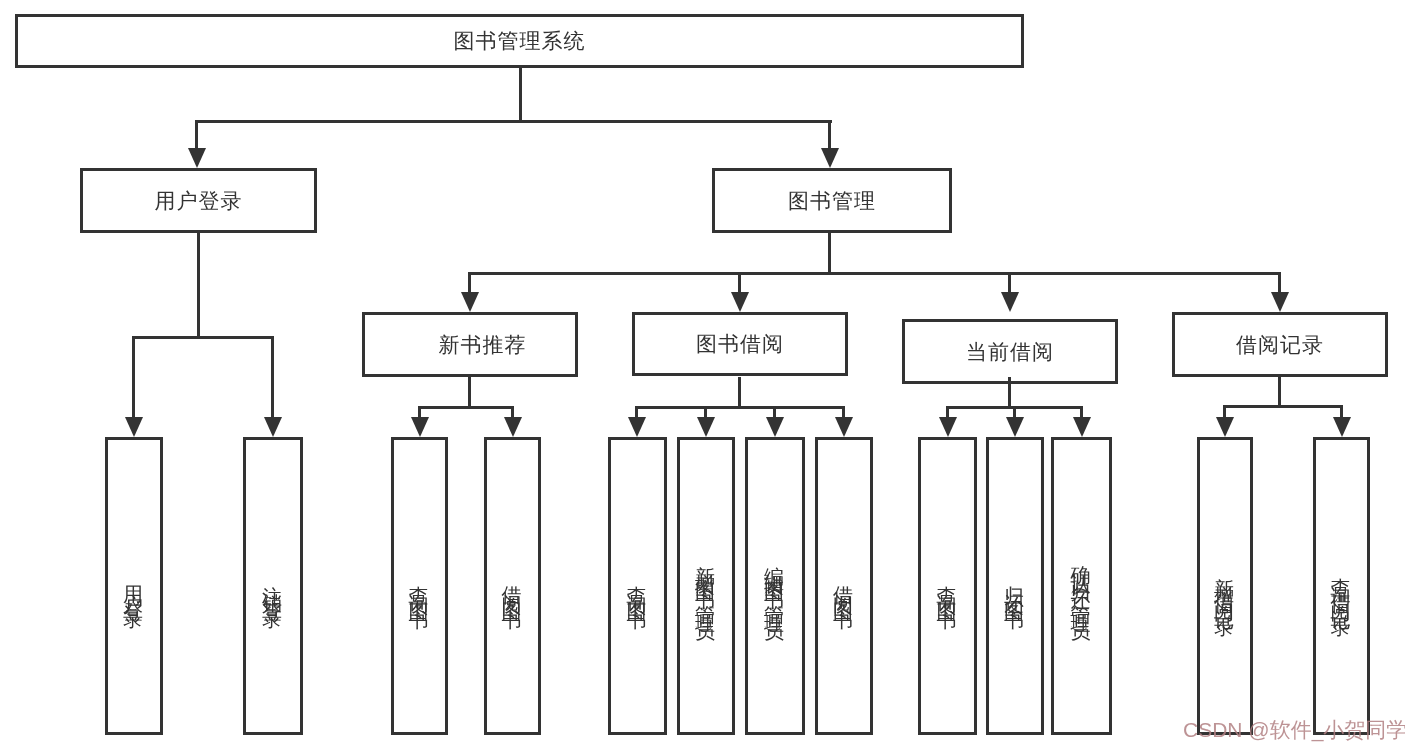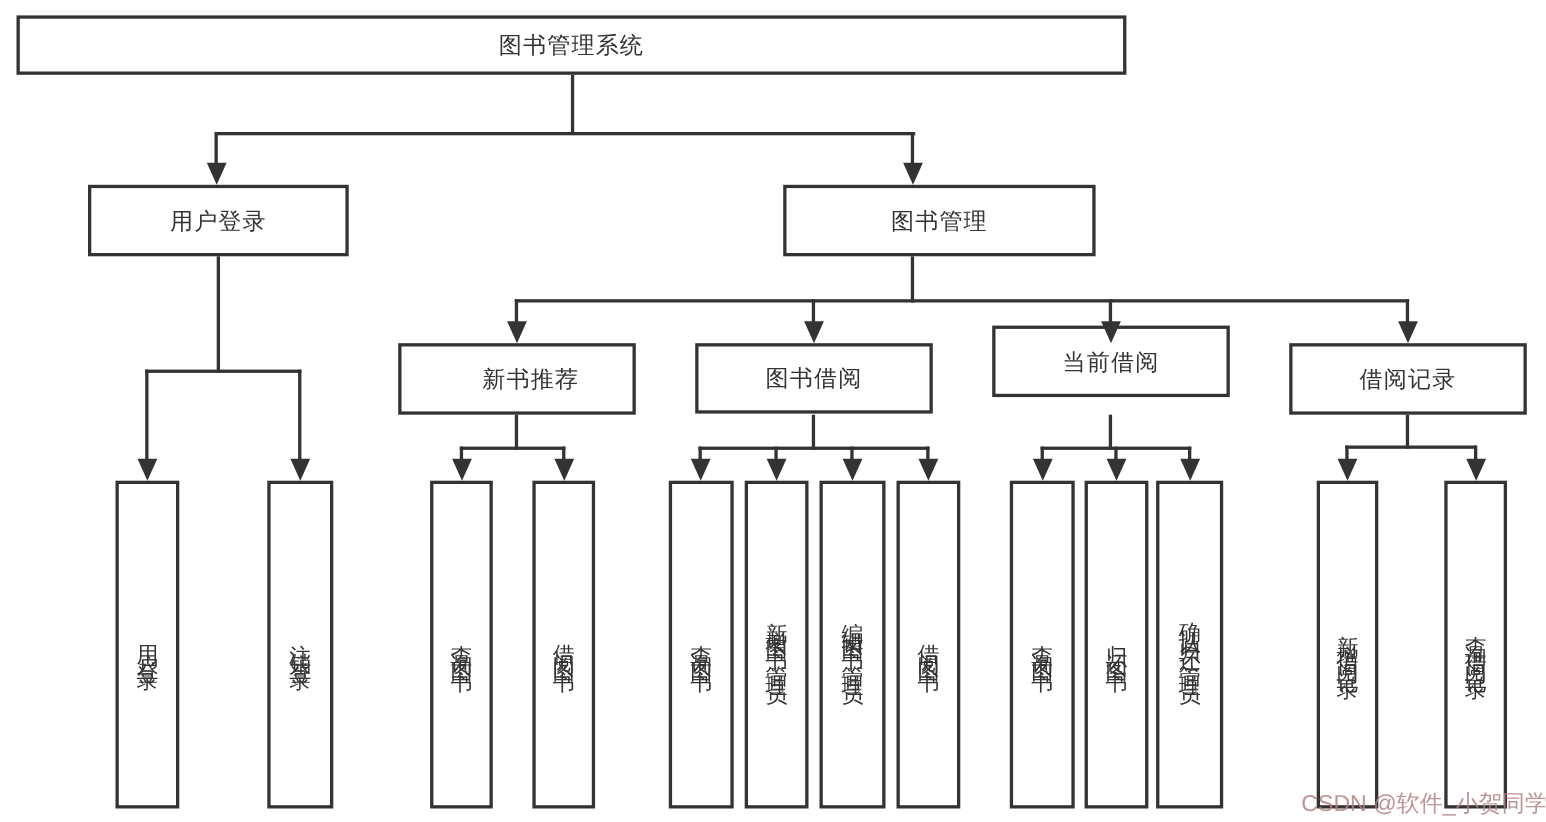--- a/index.html
+++ b/index.html
@@ -48,25 +48,25 @@
   }
 </style>
 </head>
 <body>
 
 <div class="stage">
 
   <div class="box hbox" style="left:15px; top:14px; width:1009px; height:54px;text-align:right;">图书管理系统</div>
 
   <div class="box hbox" style="left:80px; top:168px; width:237px; height:65px;">用户登录</div>
-  <div class="box hbox" style="left:712px; top:168px; width:284px; height:65px;">图书管理</div>
+  <div class="box hbox" style="left:712px; top:168px; width:240px; height:65px;">图书管理</div>
 
   <div class="box hbox" style="left:362px; top:312px; width:216px; height:65px;padding-left:25px;">新书推荐</div>
   <div class="box hbox" style="left:632px; top:312px; width:216px; height:64px;">图书借阅</div>
-  <div class="box hbox" style="left:902px; top:296px; width:216px; height:65px;">当前借阅</div>
+  <div class="box hbox" style="left:902px; top:319px; width:216px; height:65px;">当前借阅</div>
   <div class="box hbox" style="left:1172px; top:312px; width:216px; height:65px;">借阅记录</div>
 
   <div class="box vbox" style="left:105px; top:437px; width:58px; height:298px;">用户登录</div>
   <div class="box vbox" style="left:243px; top:437px; width:60px; height:298px;">注销登录</div>
 
   <div class="box vbox" style="left:391px; top:437px; width:57px; height:298px;">查询图书</div>
   <div class="box vbox" style="left:484px; top:437px; width:57px; height:298px;">借阅图书</div>
 
   <div class="box vbox" style="left:608px; top:437px; width:59px; height:298px;">查询图书</div>
   <div class="box vbox" style="left:677px; top:437px; width:58px; height:298px;">新增图书（管理员）</div>

